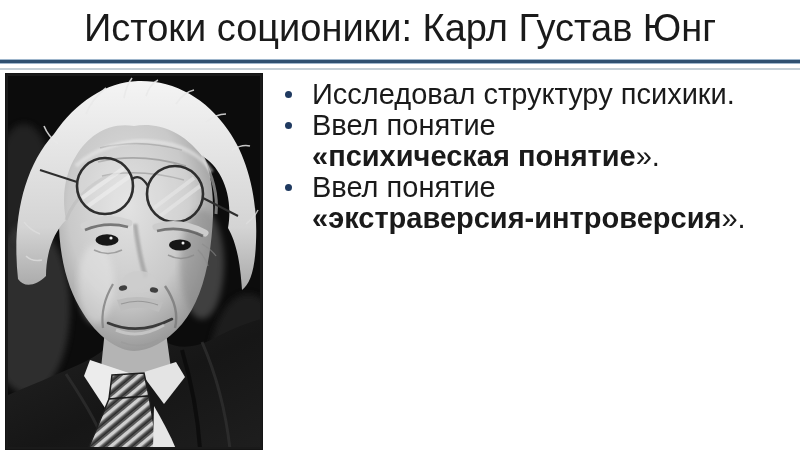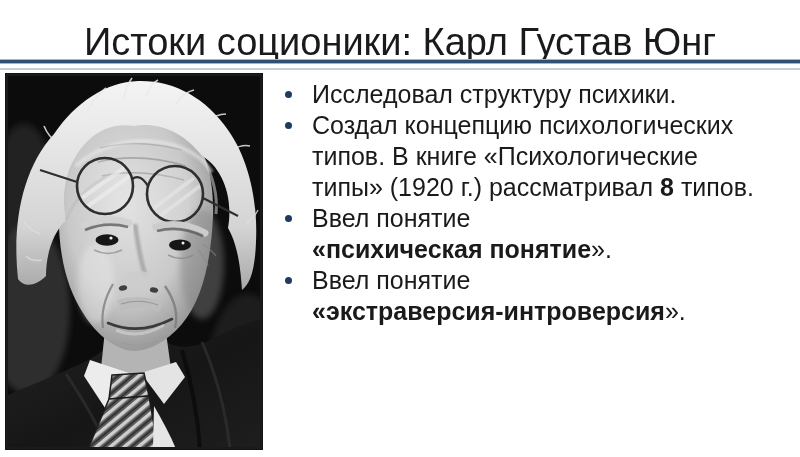--- a/index.html
+++ b/index.html
@@ -4,41 +4,41 @@
 <style>
   html,body{margin:0;padding:0;background:#ffffff;}
   .slide{
     position:relative;width:800px;height:457px;background:#ffffff;
     font-family:"Liberation Sans", sans-serif;overflow:hidden;color:#1a1a1a;
   }
   .slide-title{
     position:absolute;top:0;left:0;right:0;height:56px;
     display:flex;align-items:center;justify-content:center;
     font-size:38px;font-weight:400;letter-spacing:0;color:var(--text,#1a1a1a);
-    margin:14px;white-space:nowrap;
+    margin:0;white-space:nowrap;
   }
   .divider{position:absolute;top:59px;left:0;width:800px;}
   .divider .band{
     height:5px;
     background:linear-gradient(to bottom,
       var(--divider-edge,#9fb6cc) 0 20%,
       var(--divider-dark,#2f5070) 20% 80%,
       var(--divider-edge,#9fb6cc) 80% 100%);
   }
   .divider .gap{height:4px;background:#ffffff;}
   .divider .thin{height:2px;background:var(--divider-thin,#c4cfd6);}
   .photo-frame{
     position:absolute;left:5px;top:73px;width:258px;height:377px;
     margin:0;border:1px solid #141414;box-sizing:border-box;background:#0b0b0b;
   }
   .photo-frame svg{display:block;width:100%;height:100%;}
   .bullet-list{
     position:absolute;left:276px;top:79px;width:516px;
     margin:0;padding:0;list-style:none;
-    font-size:25px;line-height:31px;color:var(--text,#1a1a1a);
+    font-size:29px;line-height:31px;color:var(--text,#1a1a1a);
   }
   .bullet-list li{position:relative;padding-left:36px;margin:0;}
   .bullet-list li::before{
     content:"";position:absolute;left:9px;top:12px;width:7px;height:7px;
     border-radius:50%;background:var(--bullet-dot,#1f3a60);
   }
   .bullet-list b{font-weight:700;}
 </style>
 </head>
 <body>
@@ -169,18 +169,17 @@
       <path d="M102,249 Q133,262 166,245" stroke="#3a3a3a" stroke-width="2.6" fill="none" stroke-linecap="round"></path>
       <path d="M110,256 Q133,266 158,251" stroke="#dadada" stroke-width="3" fill="none" opacity="0.55"></path>
       <path d="M115,268 Q134,276 152,266" stroke="#999999" stroke-width="1.6" fill="none" opacity="0.6"></path>
 
       <rect x="1" y="1" width="254" height="373" fill="none" stroke="#1a1a1a" stroke-width="2"></rect>
     </svg>
   </figure>
 
   <ul class="bullet-list">
       <li><span>Исследовал структуру психики.</span></li>
-      <li><span>Создал концепцию психологических</span><br><span>типов. В книге «Психологические</span><br><span>типы» (1920 г.) рассматривал </span><b>8</b><span> типов.</span></li>
       <li><span>Ввел понятие</span><br><b>«психическая понятие</b><span>».</span></li>
       <li><span>Ввел понятие</span><br><b>«экстраверсия-интроверсия</b><span>».</span></li>
     </ul>
 
 </div>
 
 </body></html>

